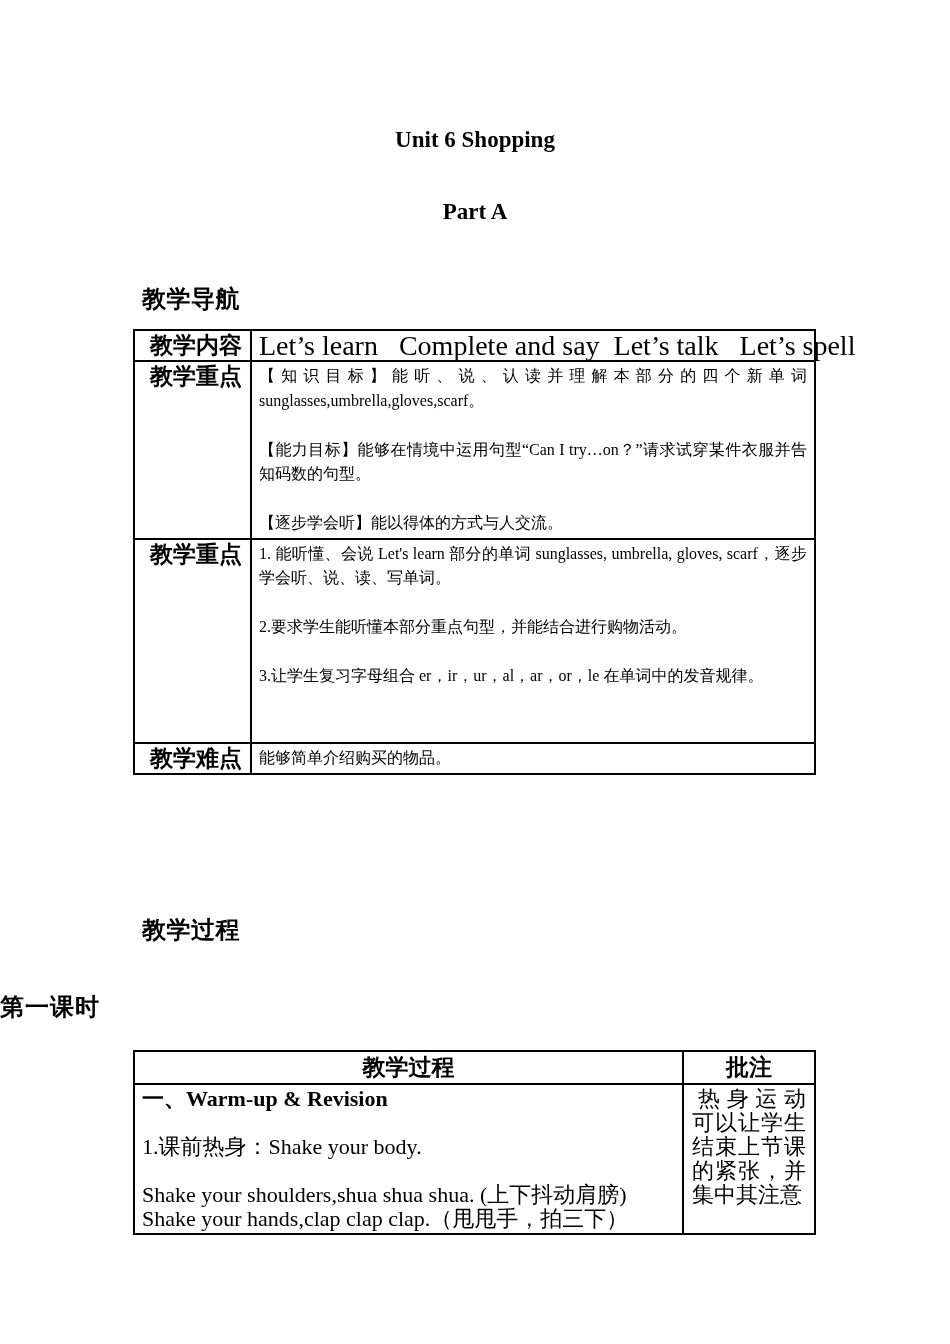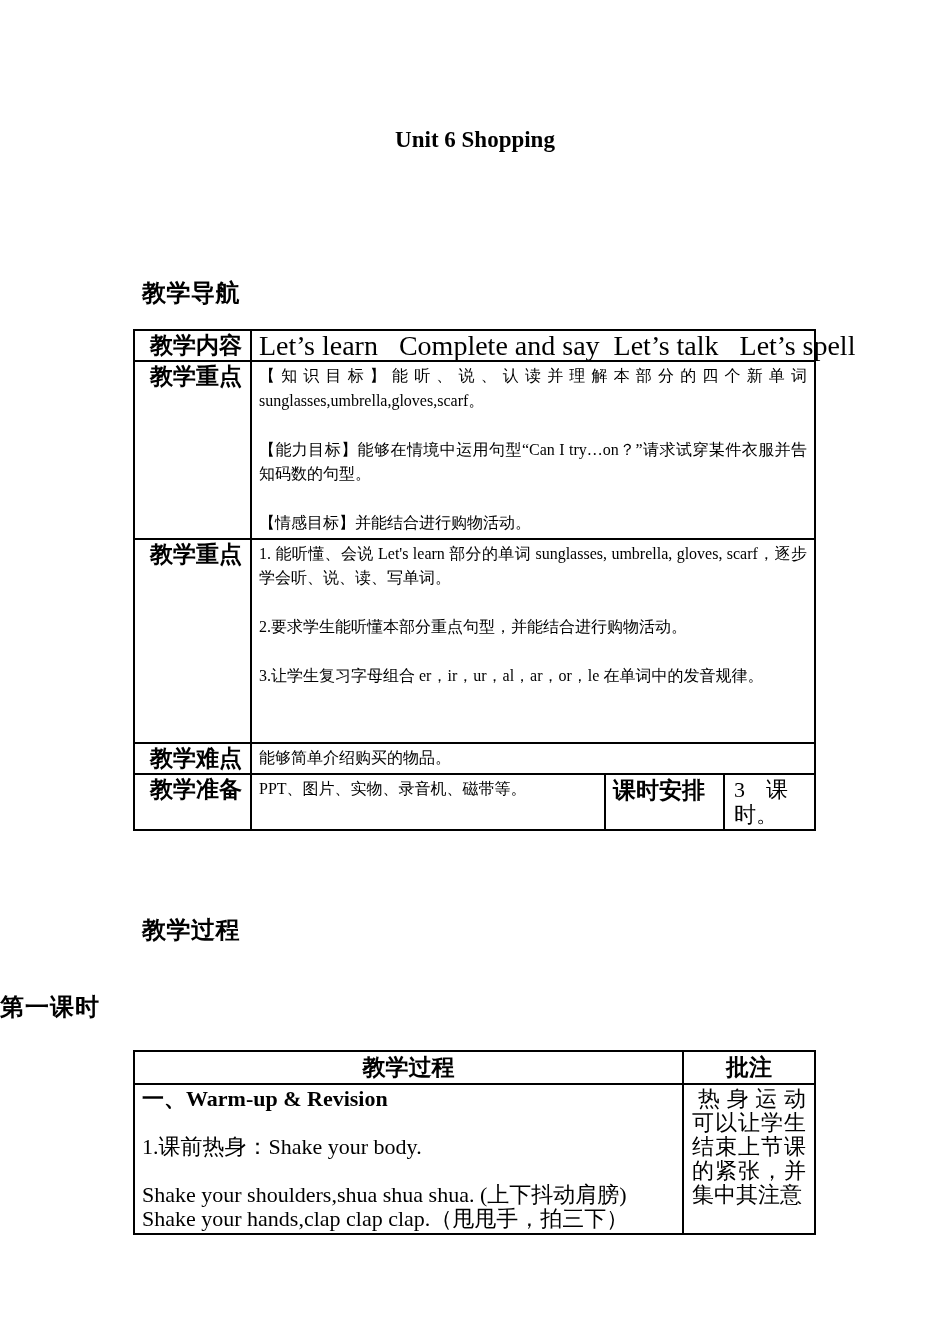--- a/index.html
+++ b/index.html
@@ -25,21 +25,21 @@
   #part-title { top: 199px; }
   .sec-heading {
     position: absolute;
     left: 142px;
     font-family: "Liberation Sans", sans-serif;
     font-weight: bold;
     font-size: 24px;
     line-height: 28px;
     letter-spacing: 0.5px;
   }
-  #nav-heading { top: 279px; text-align: right; }
+  #nav-heading { top: 285px; text-align: right; }
   #process-heading { top: 916px; }
   .lesson-title {
     position: absolute;
     top: 991px;
     left: 0; width: 950px;
     text-align: left;
     font-family: "Liberation Sans", sans-serif;
     font-weight: bold;
     font-size: 24px;
     letter-spacing: 1px;
@@ -127,60 +127,55 @@
     padding: 2px 8px;
   }
   .note-cell p { margin: 0; text-indent: 6px; }
 </style>
 </head>
 <body>
 
 <div id="page">
 
   <div class="doc-title" id="unit-title">Unit 6 Shopping</div>
+  <div class="doc-title" id="part-title">Part A</div>
 
   <div class="sec-heading" id="nav-heading">教学导航</div>
 
   <table id="nav-table">
     <colgroup>
       <col style="width:117px">
       <col style="width:354px">
       <col style="width:119px">
       <col style="width:91px">
     </colgroup>
     <tbody>
         <tr class="r1">
       <td class="label-cell">教学内容</td>
       <td class="single-line-cell" colspan="3">Let’s learn   Complete and say  Let’s talk   Let’s spell</td>
     </tr>
     <tr class="r2">
       <td class="label-cell">教学重点</td>
       <td class="body-cell" colspan="3">
         <p>【知识目标】能听、说、认读并理解本部分的四个新单词 sunglasses,umbrella,gloves,scarf。</p>
         <p>【能力目标】能够在情境中运用句型“Can I try…on？”请求试穿某件衣服并告知码数的句型。</p>
-        <p>【情感目标】并能结合进行购物活动。</p>
+        <p>【逐步学会听】能以得体的方式与人交流。</p>
       </td>
     </tr>
     <tr class="r3">
       <td class="label-cell">教学重点</td>
       <td class="body-cell" colspan="3">
         <p>1. 能听懂、会说 Let's learn 部分的单词 sunglasses, umbrella, gloves, scarf，逐步学会听、说、读、写单词。</p>
         <p>2.要求学生能听懂本部分重点句型，并能结合进行购物活动。</p>
         <p>3.让学生复习字母组合 er，ir，ur，al，ar，or，le 在单词中的发音规律。</p>
       </td>
     </tr>
     <tr class="r4">
       <td class="label-cell">教学难点</td>
       <td class="body-cell" colspan="3">能够简单介绍购买的物品。</td>
-    </tr>
-    <tr class="r5">
-      <td class="label-cell">教学准备</td>
-      <td class="body-cell">PPT、图片、实物、录音机、磁带等。</td>
-      <td class="schedule-label-cell">课时安排</td>
-      <td class="schedule-value-cell">3 课时。</td>
     </tr>
   </tbody>
     </table>
 
   <div class="sec-heading" id="process-heading">教学过程</div>
 
   <div class="lesson-title">第一课时</div>
 
   <table id="process-table">
     <colgroup>

